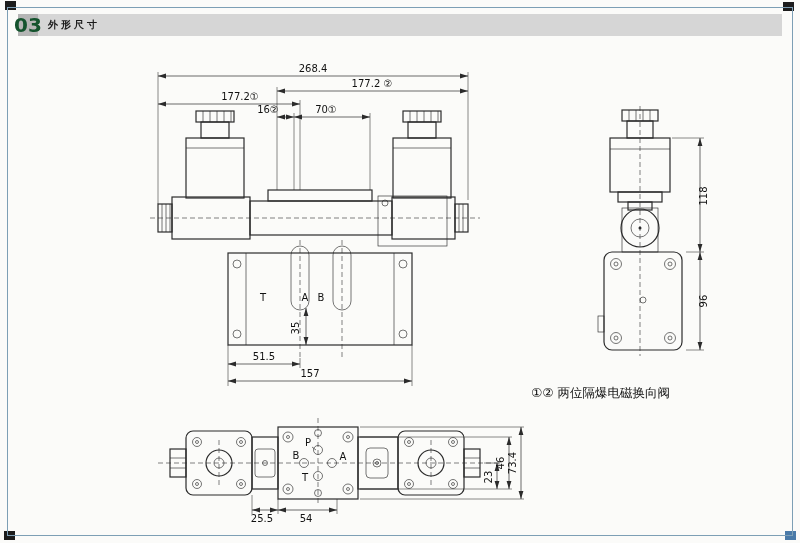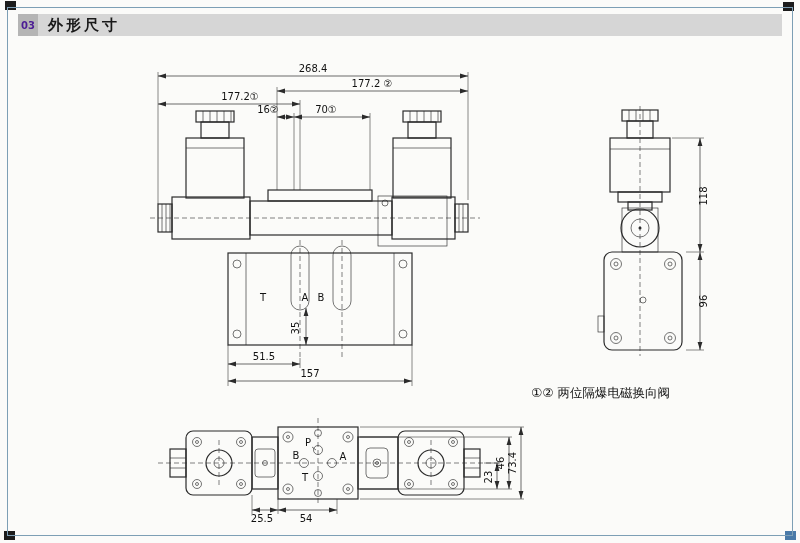--- a/index.html
+++ b/index.html
@@ -15,25 +15,25 @@
   .corner{position:absolute;width:11px;height:9px;background:#1c1c1c;}
   .c-tl{left:5px;top:1px;}
   .c-tr{right:6px;top:2px;}
   .c-bl{left:4px;bottom:3px;}
   .c-br{right:4px;bottom:3px;background:#4a7aa8;}
   .header{
     position:absolute;left:18px;top:14px;width:764px;height:22px;
     background:#d6d6d6;display:flex;align-items:center;
   }
   .header .code{
-    width:20px;height:22px;background:#b5b5b5;color:#4c1d95;
-    font-weight:bold;font-size:10px;display:flex;align-items:center;justify-content:center;
+    width:20px;height:22px;background:#b5b5b5;color:#14532d;
+    font-weight:bold;font-size:20px;display:flex;align-items:center;justify-content:center;
   }
   .header .title{
-    margin-left:10px;font-weight:bold;font-size:15px;color:#1a1a1a;letter-spacing:3px;
+    margin-left:10px;font-weight:bold;font-size:10px;color:#1a1a1a;letter-spacing:3px;
   }
   svg.drawing{position:absolute;left:0;top:0;}
   svg text{font-family:"DejaVu Sans","Liberation Sans",sans-serif;font-size:10px;fill:#111;}
   svg text.cap{font-size:12.5px;}
   .ol{fill:none;stroke:#2b2b2b;stroke-width:1.2;}
   .tn{fill:none;stroke:#2b2b2b;stroke-width:0.65;}
   .dim{stroke:#2b2b2b;stroke-width:0.7;fill:none;}
   .ext{stroke:#2b2b2b;stroke-width:0.55;fill:none;}
   .dsh{stroke:#2b2b2b;stroke-width:0.6;stroke-dasharray:5 3;fill:none;}
 </style>

